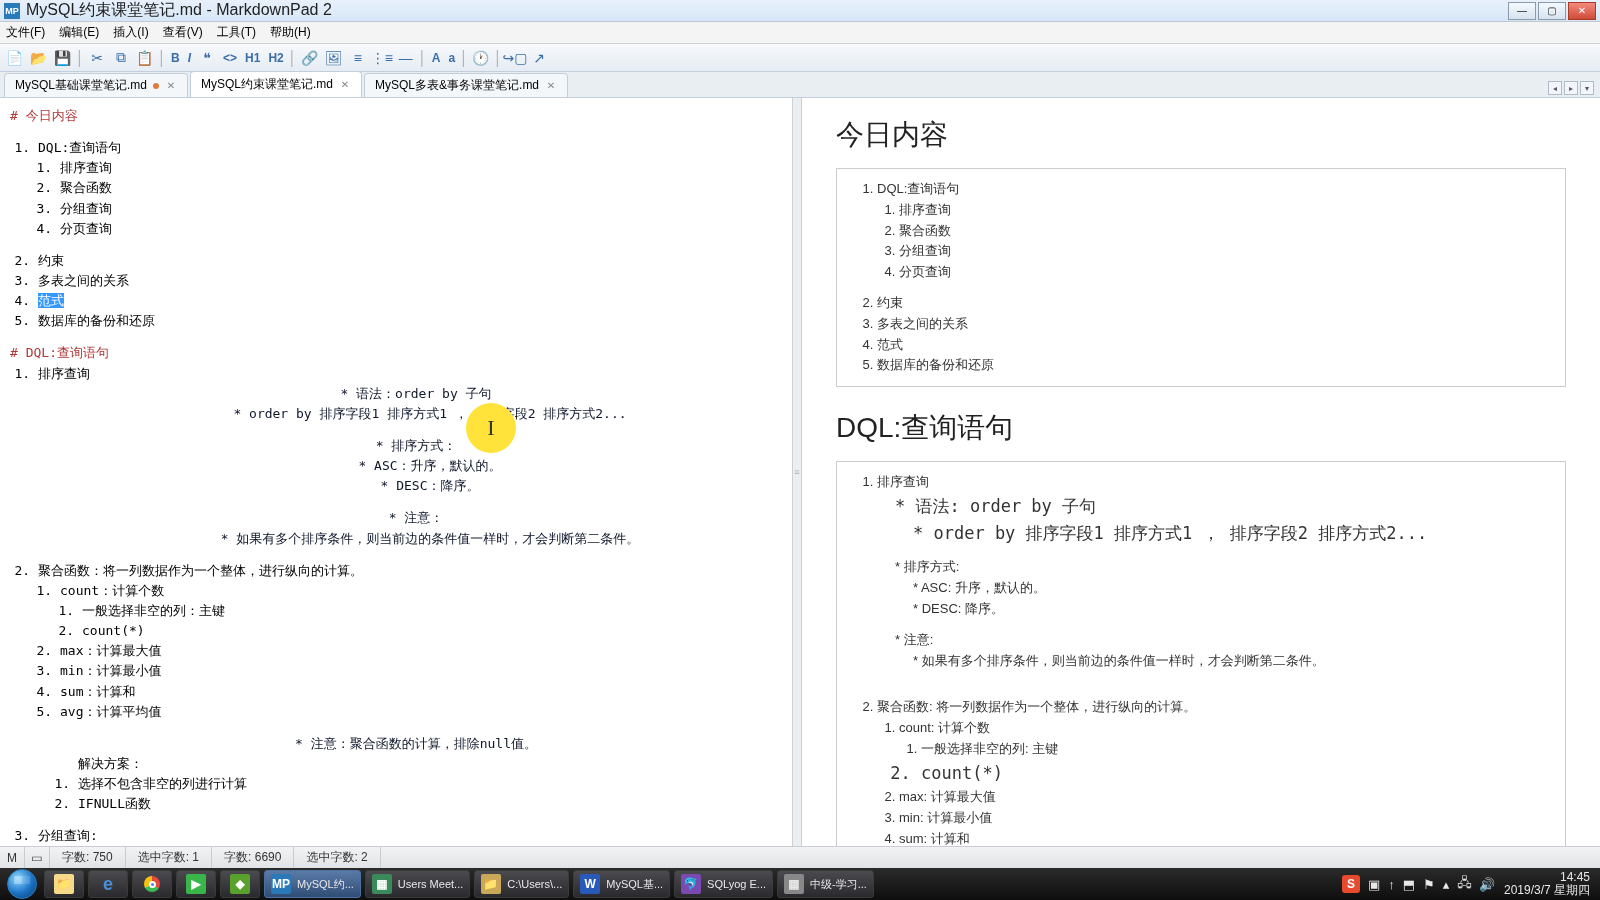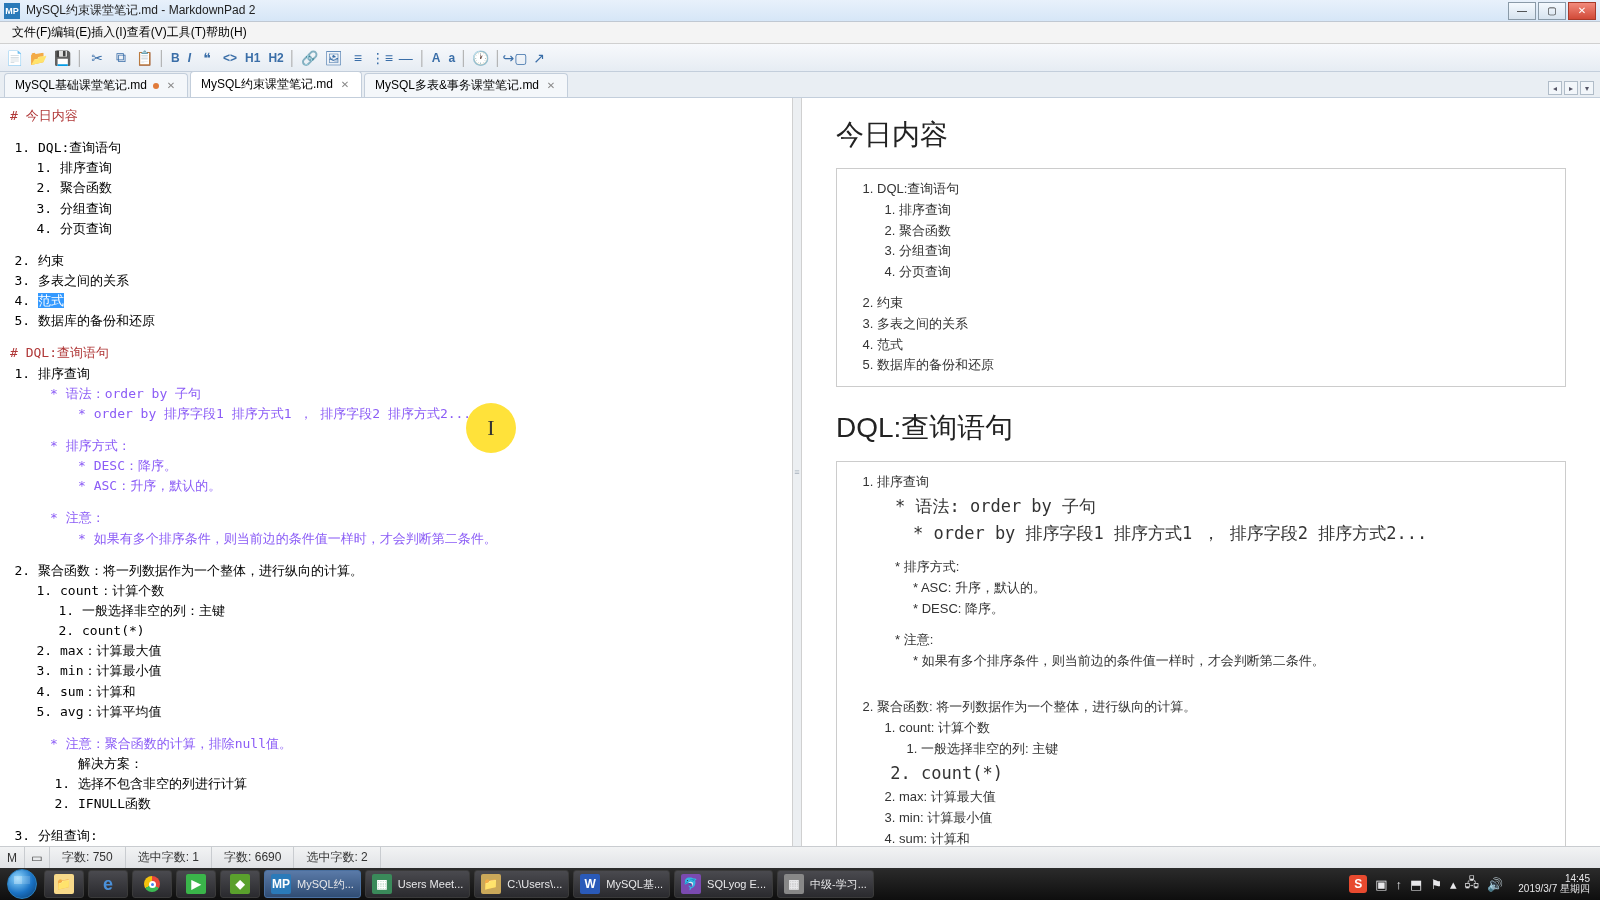--- a/index.html
+++ b/index.html
@@ -1,27 +1,27 @@
 <!DOCTYPE html>
 <html><head>
 <meta charset="utf-8">
 <style>
 * { margin:0; padding:0; box-sizing:border-box; }
 body { font-family:"Microsoft YaHei","Segoe UI",sans-serif; font-size:12px; background:#f0f0f0; overflow:hidden; width:1600px; height:900px; position:relative; }
 
 
 .titlebar { height:22px; background:linear-gradient(#e8f1fb,#d6e6f7); display:flex; align-items:center; padding:0 4px; border-bottom:1px solid #c0c8d2; }
 .titlebar .icon-box { width:16px; height:16px; background:#2a7ab9; color:#fff; font-size:9px; font-weight:bold; display:flex; align-items:center; justify-content:center; margin-right:6px; }
-.titlebar .title { flex:1; font-size:12px; color:#222; }
+.titlebar .title { flex:1; font-size:16px; color:#222; }
 .winbtns { display:flex; gap:2px; }
 .winbtn { width:28px; height:18px; border:1px solid #8a9aa8; background:linear-gradient(#f4f9fe,#d7e3ef); display:flex; align-items:center; justify-content:center; font-size:10px; color:#222; }
 .winbtn.close { background:linear-gradient(#f28a7c,#d14a38); border-color:#a83a2a; color:#fff; }
 
 
-.menubar { height:22px; background:#f4f4f4; display:flex; align-items:center; padding:0 12px; gap:0; border-bottom:1px solid #d0d0d0; font-size:12px; }
+.menubar { height:22px; background:#f4f4f4; display:flex; align-items:center; padding:0 6px; gap:14px; border-bottom:1px solid #d0d0d0; font-size:12px; }
 .menubar span { cursor:default; }
 
 
 .toolbar { height:28px; background:linear-gradient(#f7f9fc,#e6ecf3); border-bottom:1px solid #c3cedb; display:flex; align-items:center; padding:0 4px; gap:2px; }
 .tb { width:22px; height:22px; display:flex; align-items:center; justify-content:center; color:#3a6ea8; font-size:14px; border-radius:2px; }
 .tb.sep { width:8px; color:#aaa; }
 .tb.txt { width:auto; padding:0 3px; font-weight:bold; font-size:12px; }
 
 
 .tabstrip { height:26px; background:#e9eef3; display:flex; align-items:flex-end; padding:0 4px; border-bottom:1px solid #c3cedb; position:relative; }
@@ -35,21 +35,21 @@
 
 .mainsplit { display:flex; height:calc(900px - 22px - 22px - 28px - 26px - 22px - 32px); background:#fff; }
 .editor { flex:0 0 49.5%; position:relative; font-family:Consolas,"Microsoft YaHei",monospace; font-size:13px; line-height:1.55; overflow-y:auto; }
 .editor-inner { padding:8px 10px 40px 10px; }
 .splitter { flex:0 0 10px; background:#eceff2; border-left:1px solid #d0d0d0; border-right:1px solid #d0d0d0; display:flex; flex-direction:column; justify-content:center; align-items:center; color:#a6b0bc;}
 .splitter div{font-size:9px;}
 .preview { flex:1; background:#fff; padding:18px 34px 40px 34px; overflow-y:auto; font-family:"Microsoft YaHei",sans-serif; color:#333; }
 
 
 .hd { color:#b03838; font-weight:normal; }
-.grn { color:#8b5cf6; }
+.grn { color:#0f172a;text-align:center; }
 .sel { background:#3399ff; color:#fff; }
 .editor ol { list-style:decimal; padding-left:28px; }
 .editor ol ol { padding-left:22px; }
 .editor .L1 { padding-left:40px; }
 .editor .L2 { padding-left:68px; }
 .editor .blk { margin-top:12px; }
 
 
 .cursor-spot { position:absolute; width:50px; height:50px; border-radius:50%; background:#ffe23a; display:flex; align-items:center; justify-content:center; color:#333; font-family:serif; font-size:22px; }
 
@@ -71,21 +71,21 @@
 .start { width:40px; height:32px; display:flex; align-items:center; justify-content:center; }
 .orb { width:30px; height:30px; border-radius:50%; background:radial-gradient(circle at 35% 30%,#8fd8ff,#1a72c4 55%,#0b3a6a); border:1px solid #2a80c0; position:relative; }
 .orb::after{content:"";position:absolute;inset:6px;background:
  linear-gradient(#fff3 0 50%,transparent 0) left/50% 100% no-repeat,
  linear-gradient(#fff2 0 50%,transparent 0);}
 .tbtn { height:28px; min-width:52px; margin:0 2px; border:1px solid #3a3a3a; border-radius:3px; background:linear-gradient(#4a4a4f,#2a2a2e); display:flex; align-items:center; color:#e8e8ea; font-size:11px; padding:0 6px; gap:6px; }
 .tbtn.iconly{min-width:40px;justify-content:center;padding:0;}
 .tbtn.active{background:linear-gradient(#5a7aa8,#304d74); border-color:#4a70a0;}
 .tbtn .sq{width:20px;height:20px;border-radius:2px;display:flex;align-items:center;justify-content:center;font-size:12px;font-weight:bold;}
 .tray { margin-left:auto; display:flex; align-items:center; gap:8px; color:#e8e8ea; font-size:11px; padding-right:8px; }
-.tray .clock{text-align:right;line-height:1.05;font-size:10px;margin-left:7px;}
+.tray .clock{text-align:right;line-height:1.05;font-size:12px;}
 .tray .ico{font-size:13px;}
 .sogou{width:18px;height:18px;border-radius:3px;background:#e84a2f;color:#fff;display:flex;align-items:center;justify-content:center;font-weight:bold;font-size:12px;}
 
 
 .editor::-webkit-scrollbar,.preview::-webkit-scrollbar{width:16px;}
 .editor::-webkit-scrollbar-track,.preview::-webkit-scrollbar-track{background:#f1f1f1;border-left:1px solid #ddd;}
 .editor::-webkit-scrollbar-thumb,.preview::-webkit-scrollbar-thumb{background:#c8cdd3;border:3px solid #f1f1f1;border-radius:8px;}
 .editor::-webkit-scrollbar-button,.preview::-webkit-scrollbar-button{height:16px;background:#eceef0;}
 
 .L0{padding-left:12px;}
@@ -190,22 +190,22 @@
       </ol>
     </div>
 
     <div class="hd blk"># DQL:查询语句</div>
     <ol class="L0">
       <li><span>排序查询</span></li>
     </ol>
     <div class="grn L1">* 语法：order by 子句</div>
     <div class="grn L2">* order by 排序字段1 排序方式1 ，  排序字段2 排序方式2...</div>
     <div class="grn L1 blk">* 排序方式：</div>
+    <div class="grn L2">* ASC：升序，默认的。</div>
     <div class="grn L2">* DESC：降序。</div>
-    <div class="grn L2">* ASC：升序，默认的。</div>
     <div class="grn L1 blk">* 注意：</div>
     <div class="grn L2">* 如果有多个排序条件，则当前边的条件值一样时，才会判断第二条件。</div>
 
     <div class="blk"></div>
     <ol class="L0" start="2">
       <li><span>聚合函数：将一列数据作为一个整体，进行纵向的计算。</span>
         <ol>
           <li><span>count：计算个数</span>
             <ol>
               <li>一般选择非空的列：主键</li>

